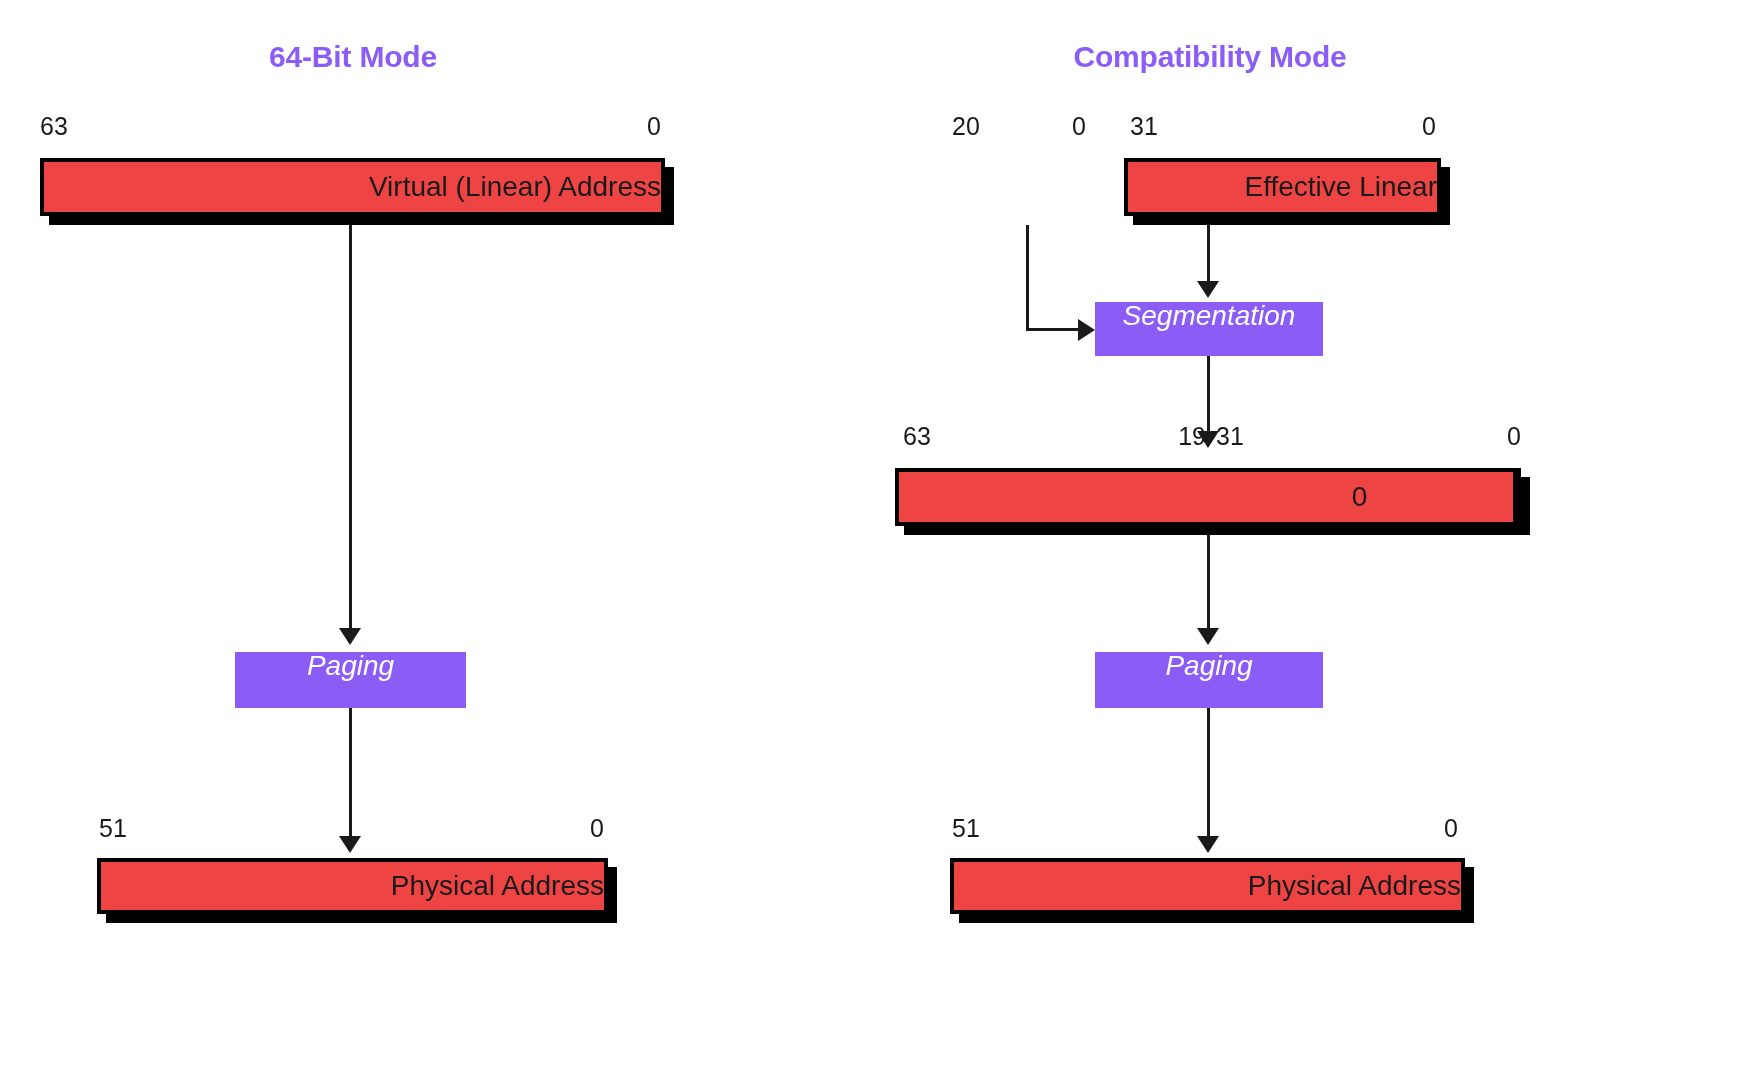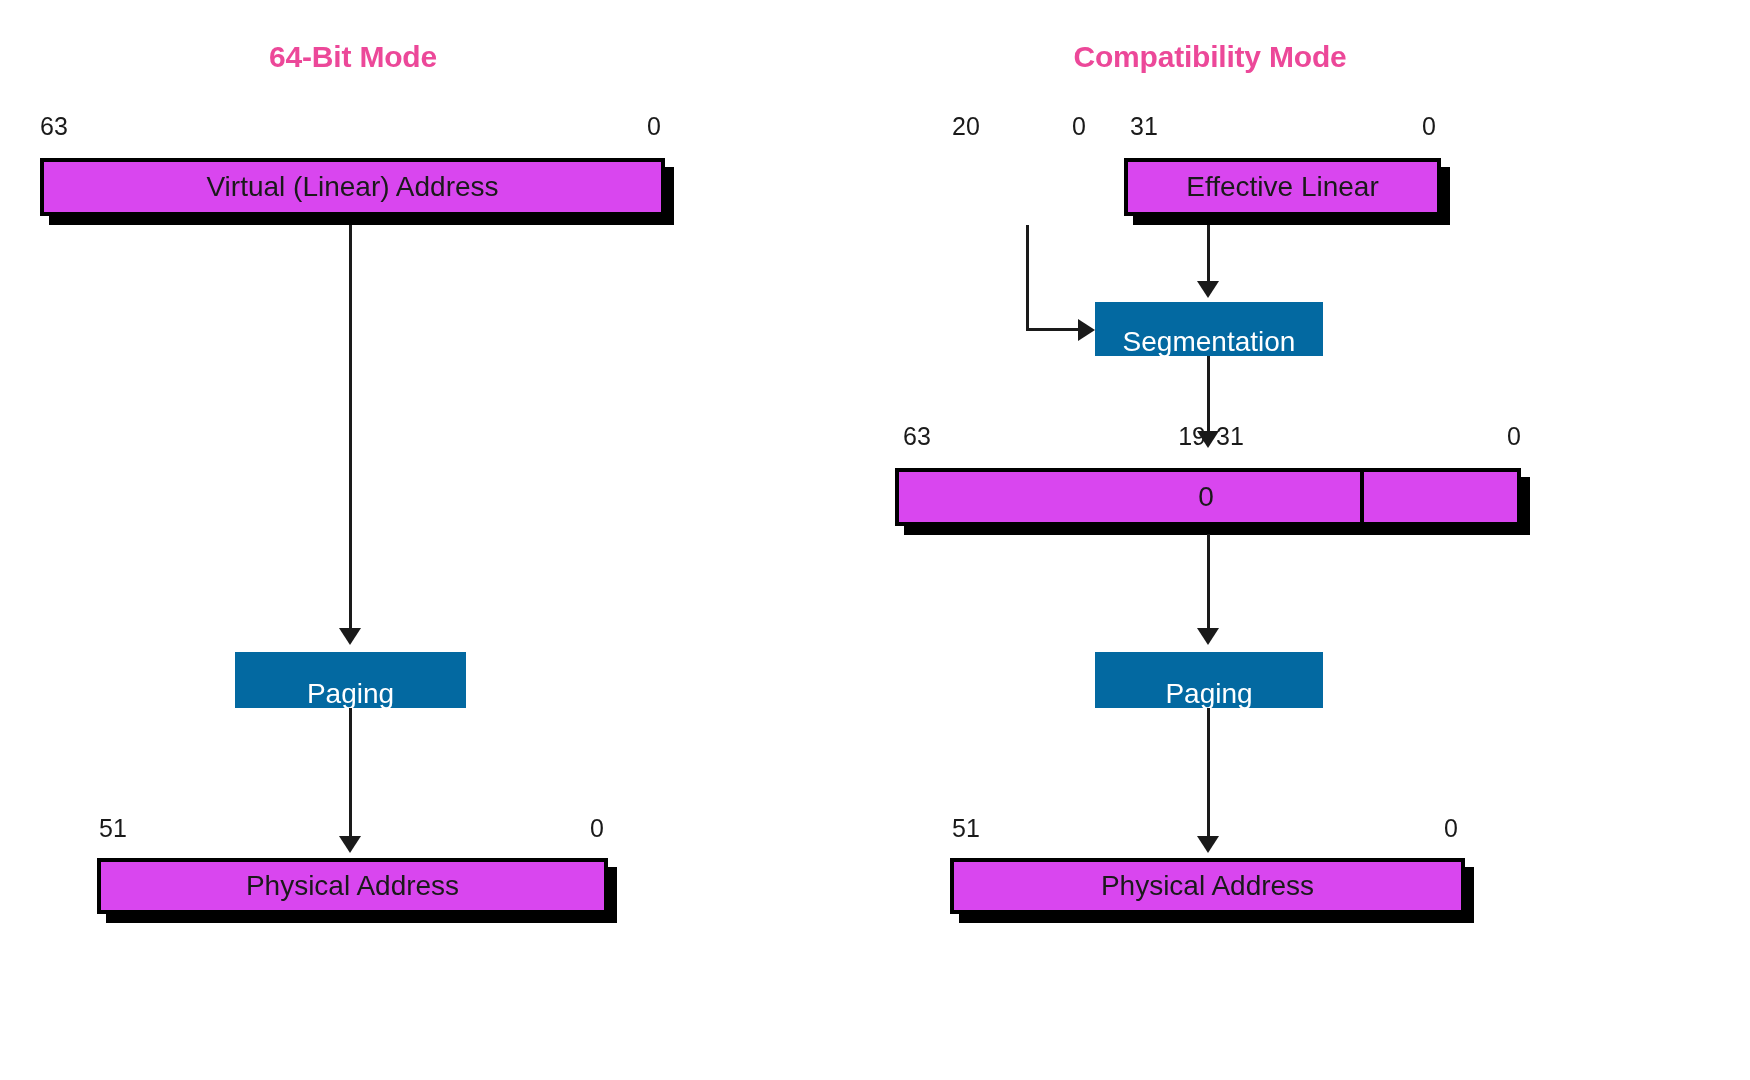--- a/index.html
+++ b/index.html
@@ -21,43 +21,43 @@
   }
 
   
   .col-title {
     position: absolute;
     font-weight: bold;
     font-size: 30px;
     letter-spacing: -0.2px;
     text-align: center;
     white-space: nowrap;
-    color: #ec4899;
+    color: #8b5cf6;
   }
 
   
   .bit {
     position: absolute;
     font-size: 25px;
     color: #1a1a1a;
     white-space: nowrap;
     line-height: 1;
   }
   .bit.r { text-align: right; }
 
   
   .wbox {
     position: absolute;
     box-sizing: border-box;
-    background: #d946ef;
+    background: #ef4444;
     border: 4px solid #000000;
     box-shadow: 9px 9px 0 0 #000000;
     display: flex;
     align-items: center;
-    justify-content: center;
+    justify-content: flex-end;
   }
   .wbox .lbl {
     font-size: 28px;
     color: #1a1a1a;
     white-space: nowrap;
     line-height: 1;
   }
 
   
   .wbox.split { padding: 0; }
@@ -67,24 +67,25 @@
     align-items: center;
     justify-content: center;
     box-sizing: border-box;
   }
   .wbox.split .cell.left { border-right: 4px solid #000000; }
 
   
   .bbox {
     position: absolute;
     box-sizing: border-box;
-    background: #0369a1;
+    background: #8b5cf6;
     display: flex;
-    align-items: flex-end;
+    align-items: flex-start;
     justify-content: center;
+    font-style: italic;
   }
   .bbox .lbl {
     font-size: 28px;
     color: #ffffff;
     white-space: nowrap;
     line-height: 1;
   }
 
   
   .vline {

